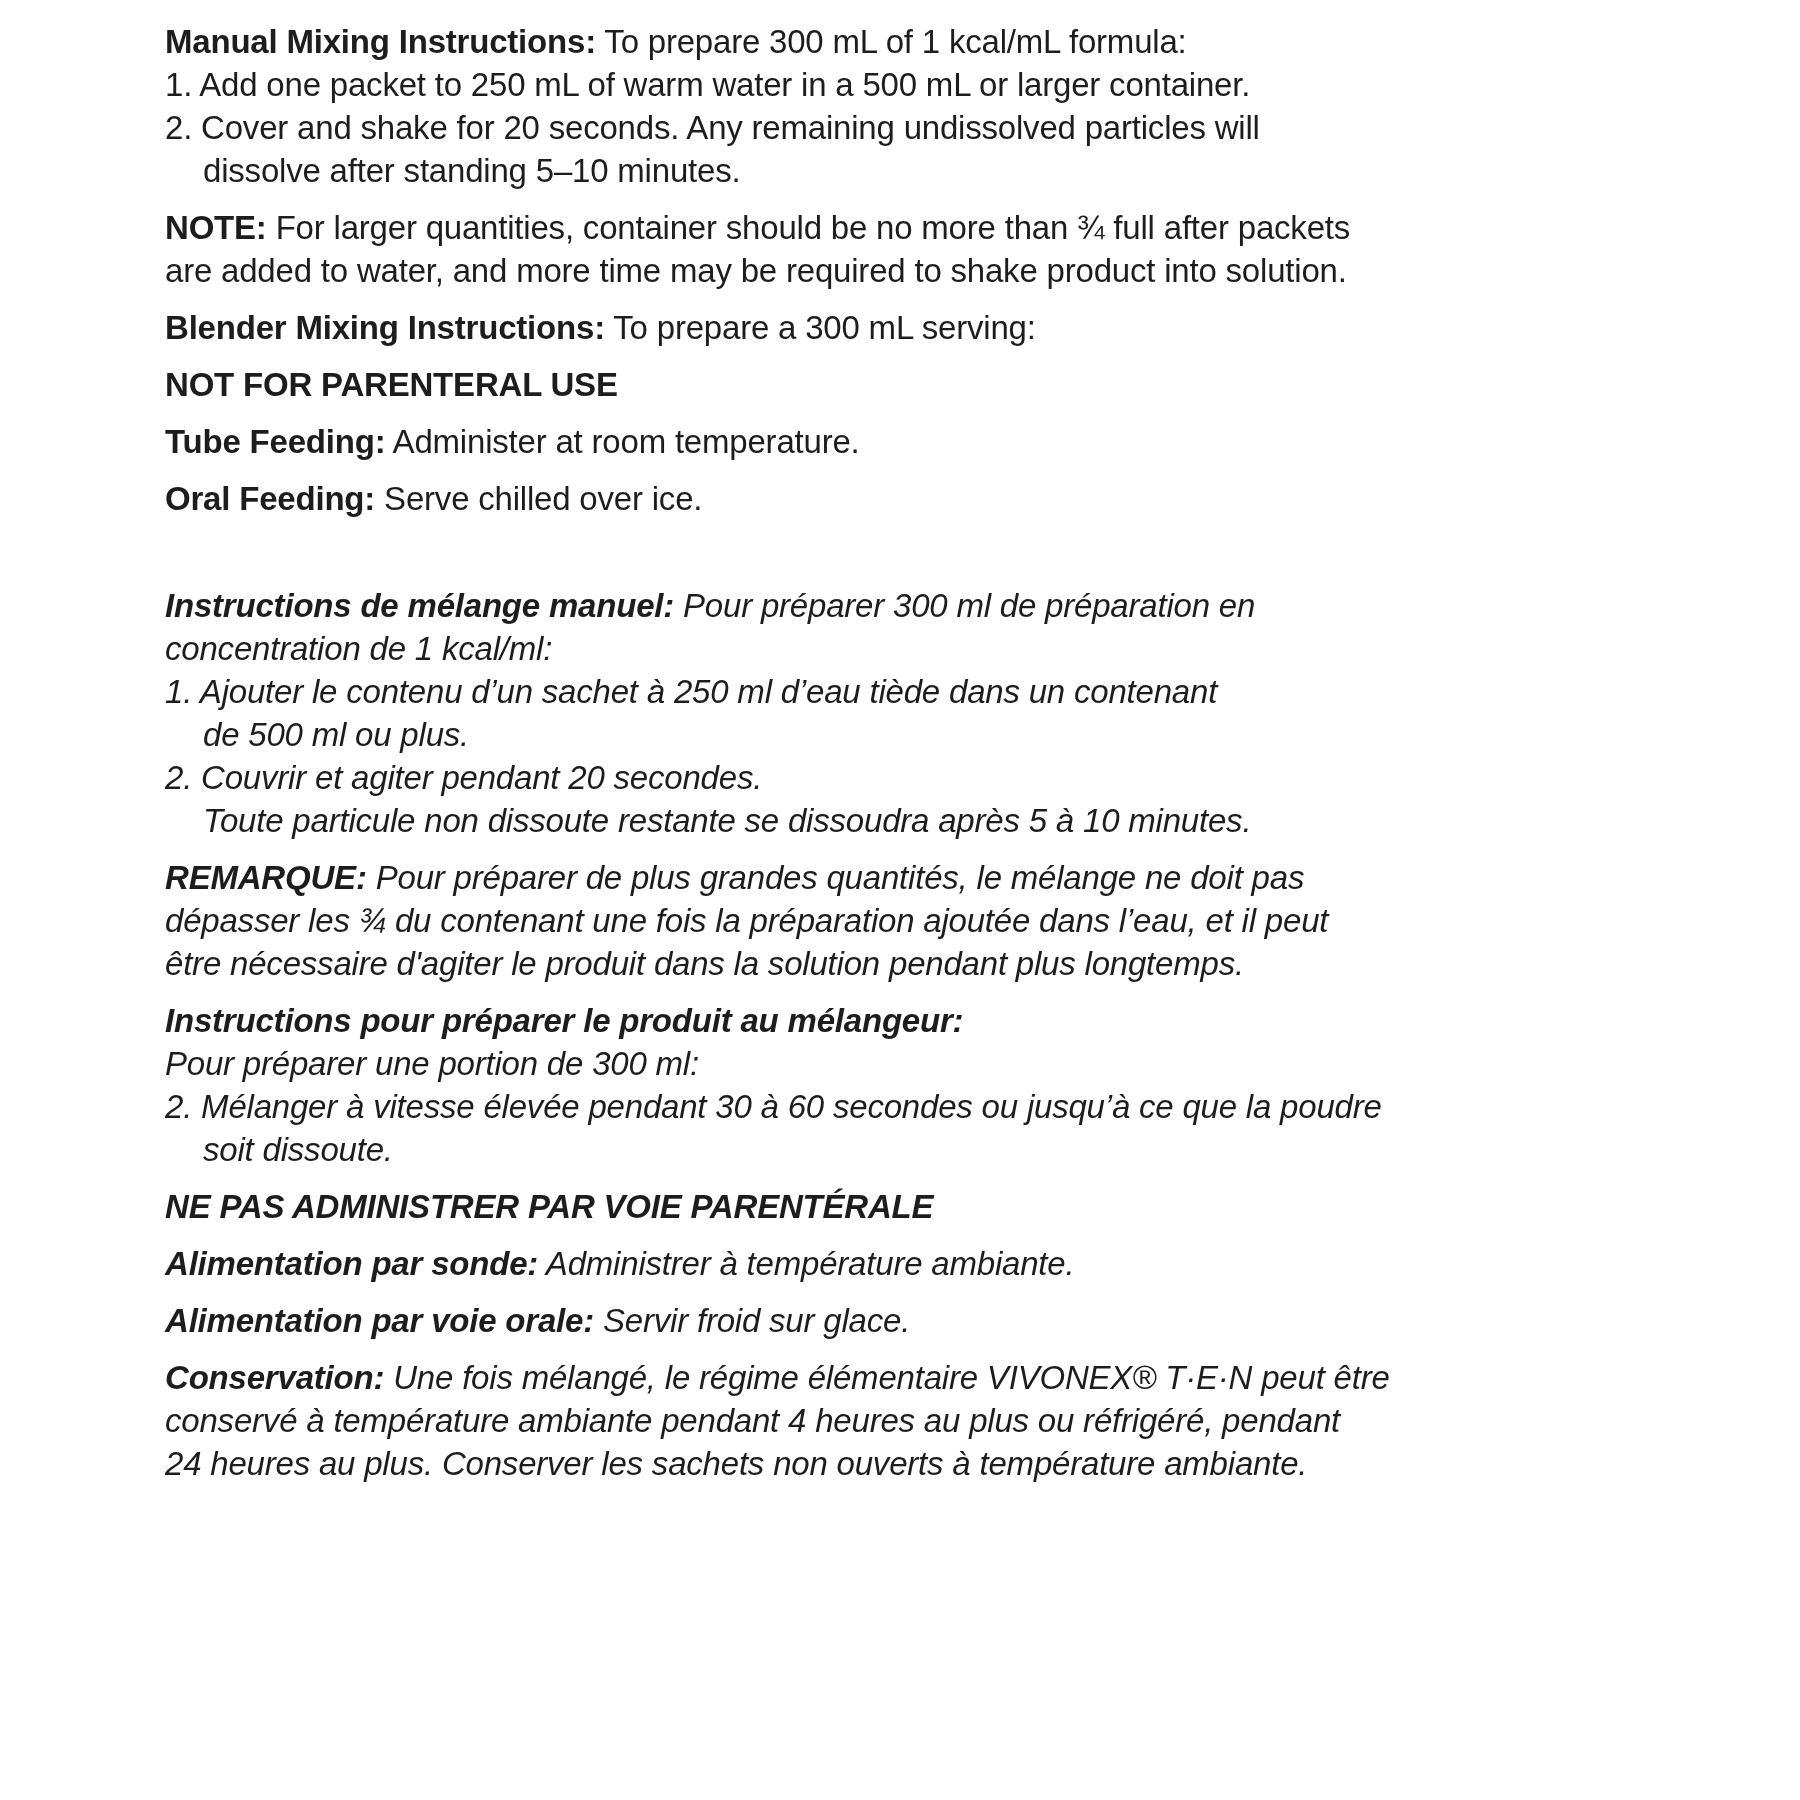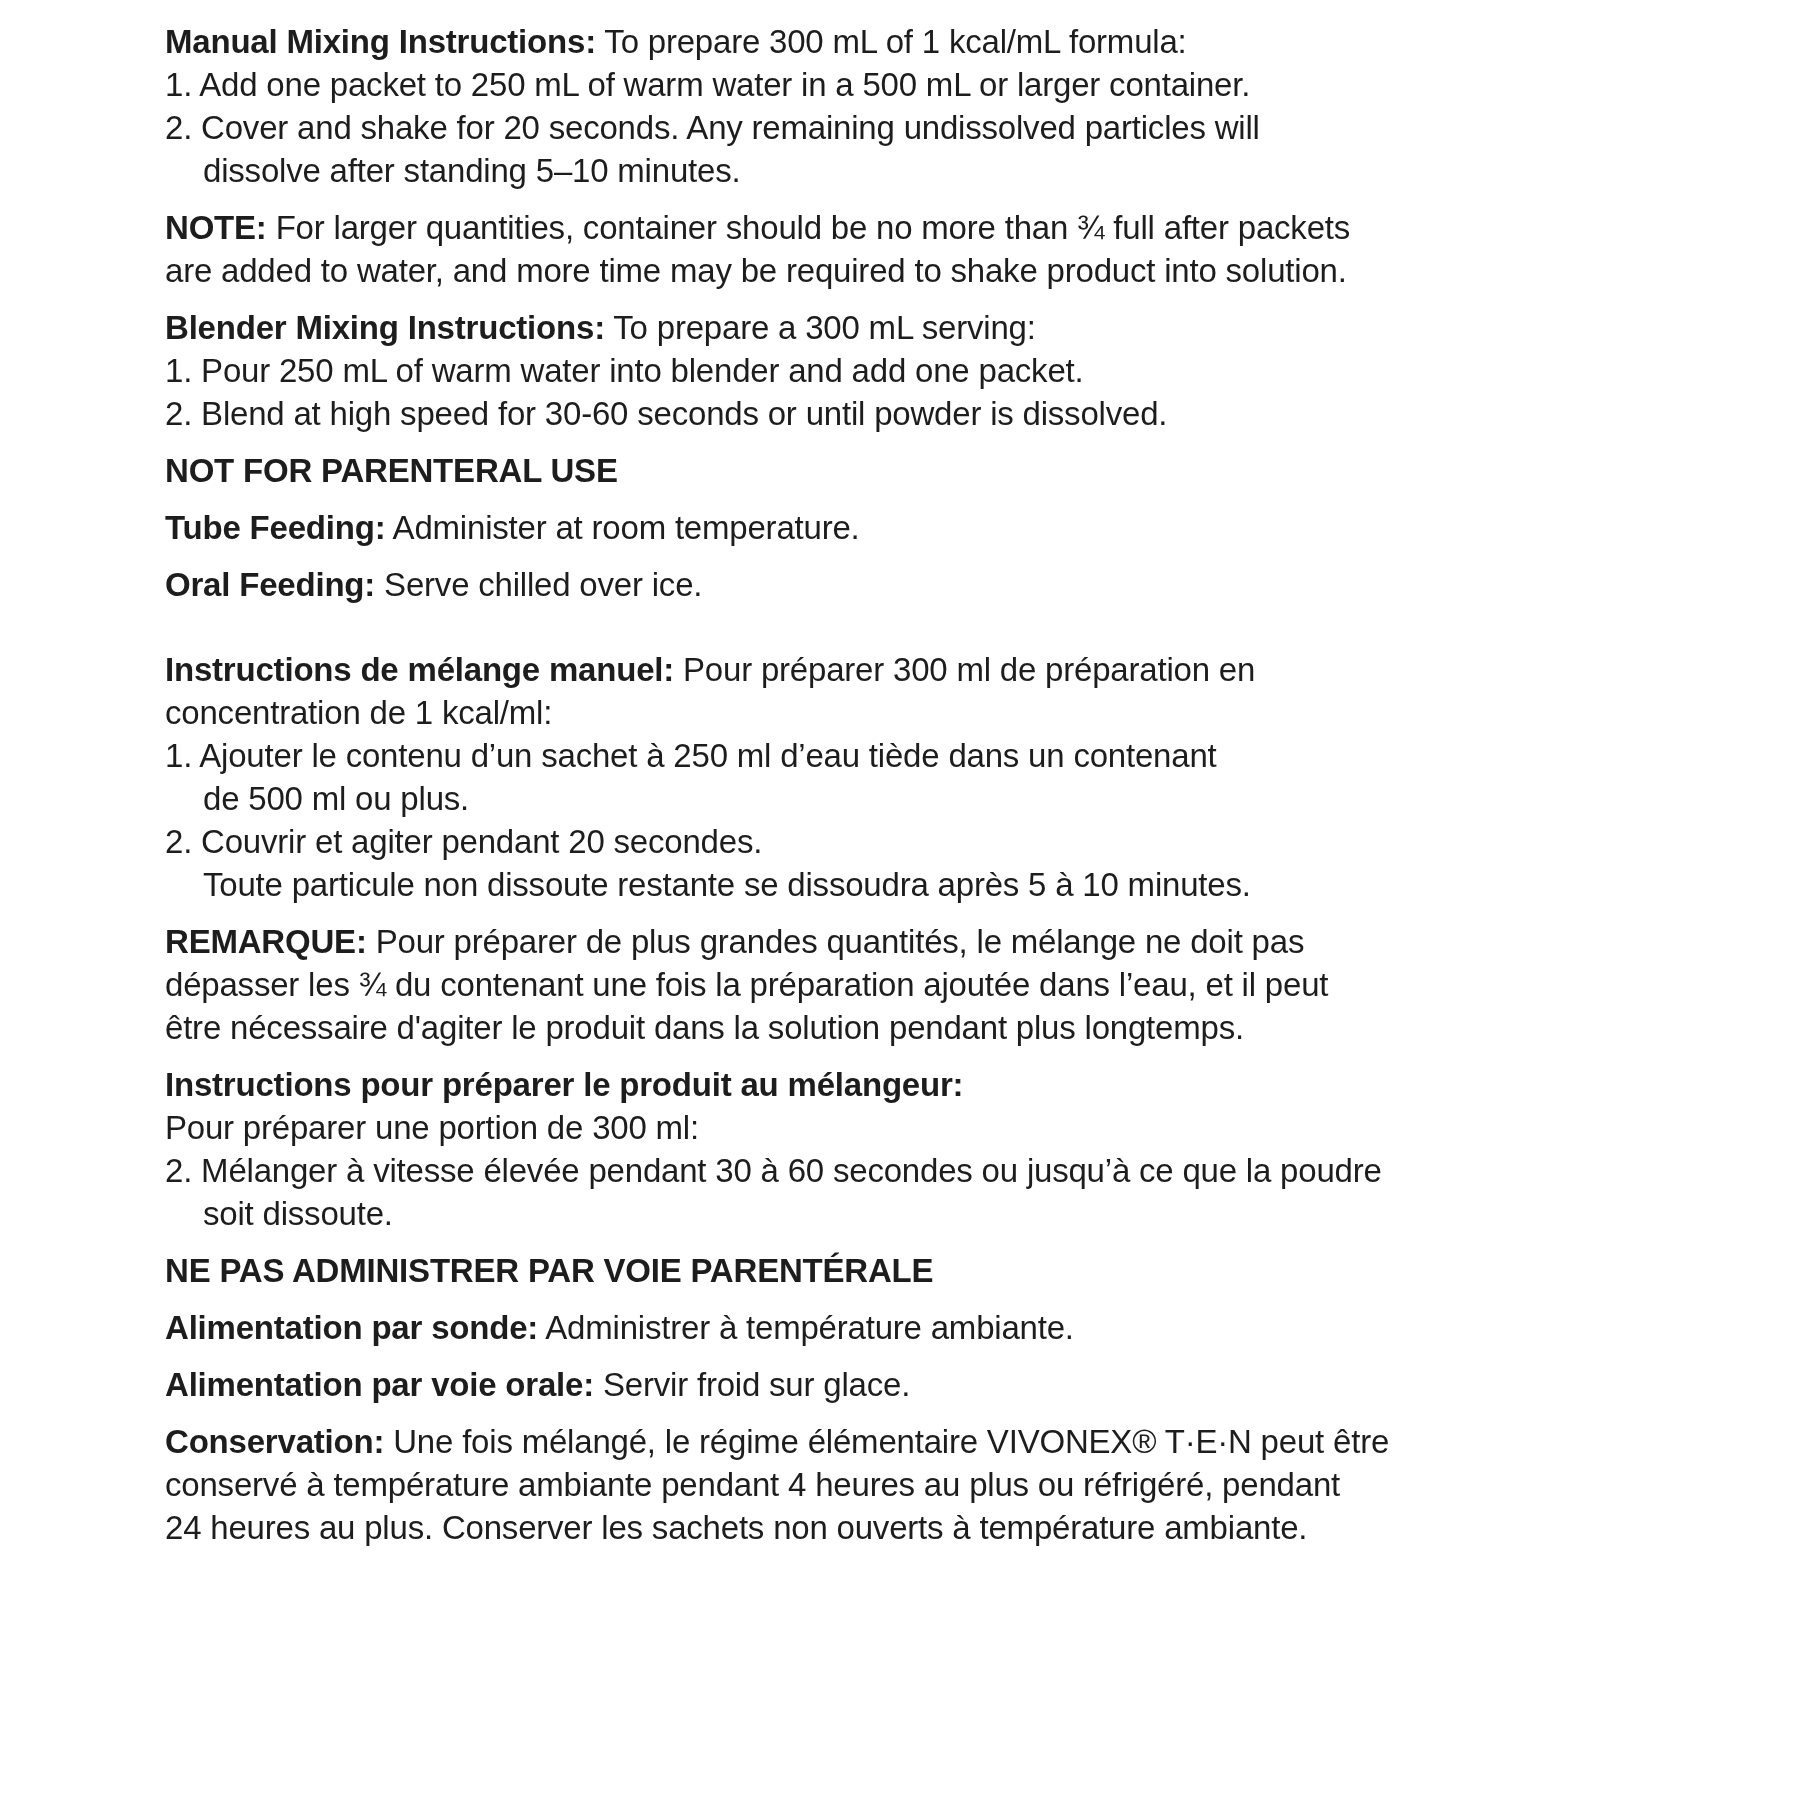--- a/index.html
+++ b/index.html
@@ -14,21 +14,21 @@
     width: 1800px;
     height: 1800px;
     padding: 20px 60px 0 165px;
     font-family: "Liberation Sans", "DejaVu Sans", sans-serif;
     font-size: 33px;
     line-height: 43px;
     letter-spacing: -0.2px;
     color: #1d1d1d;
   }
   .section { max-width: 1520px; }
-  .section + .section { margin-top: 42px; }
+  .section + .section { margin-top: 64px; font-style: italic; }
   p, .step, .steps, .block { margin: 0; padding: 0; }
   .para { margin-top: 14px; }
   .section > :first-child { margin-top: 0; }
   b { font-weight: 700; }
   .lines { white-space: pre-line; }
   .step {
     padding-left: 38px;
     text-indent: -38px;
     white-space: pre-line;
   }
@@ -53,24 +53,20 @@
     <p class="para">
       <b>NOTE:</b>
       <span class="lines">For larger quantities, container should be no more than ¾ full after packets
 are added to water, and more time may be required to shake product into solution.</span>
     </p>
 
     <p class="para">
       <b>Blender Mixing Instructions:</b>
       <span>To prepare a 300 mL serving:</span>
     </p>
-    <div class="steps">
-      <div class="step">1. Pour 250 mL of warm water into blender and add one packet.</div>
-      <div class="step">2. Blend at high speed for 30-60 seconds or until powder is dissolved.</div>
-    </div>
 
     <p class="para">
       <b>NOT FOR PARENTERAL USE</b>
     </p>
 
     <p class="para">
       <b>Tube Feeding:</b>
       <span>Administer at room temperature.</span>
     </p>
 

